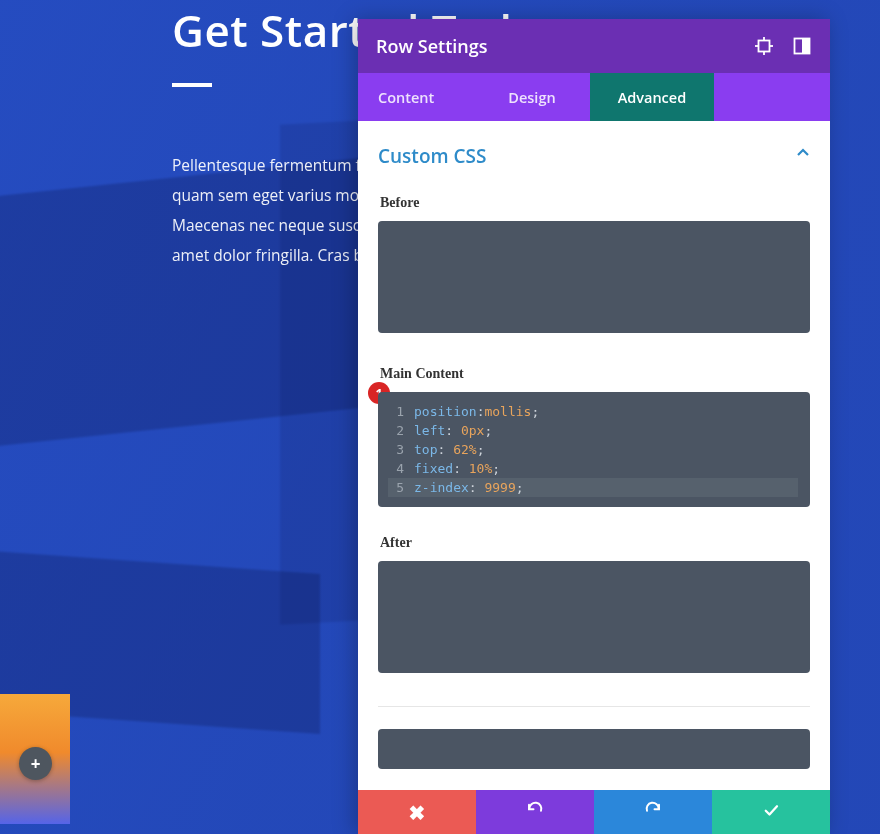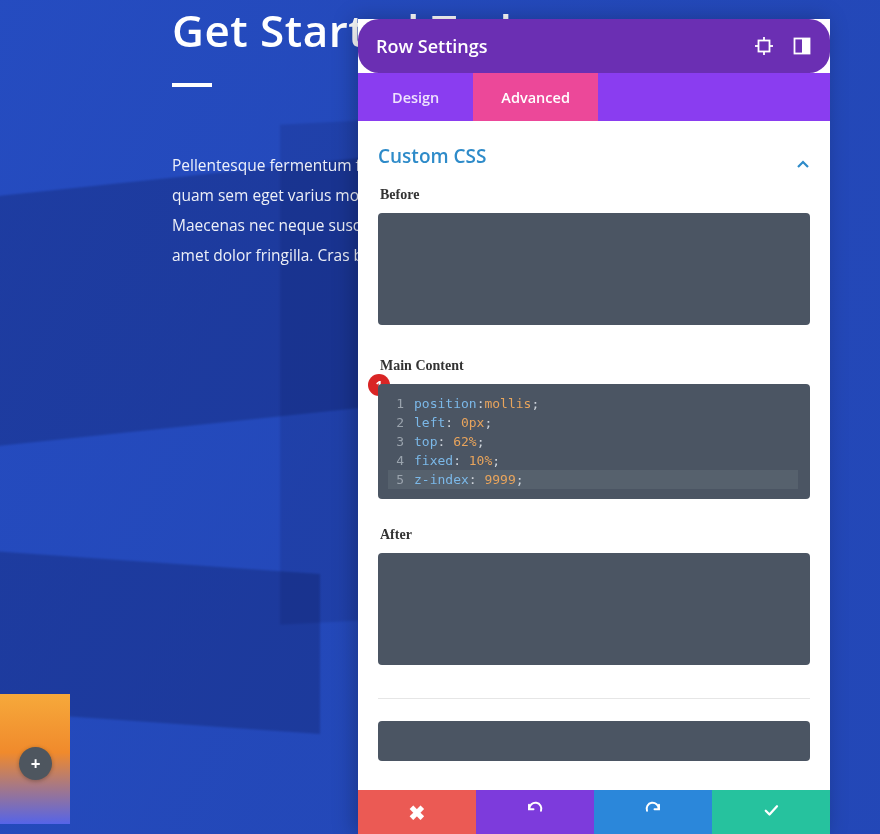--- a/index.html
+++ b/index.html
@@ -35,41 +35,40 @@
 
   
   .panel {
     position:absolute; left:358px; top:19px; width:472px; height:815px;
     background:#fff; box-shadow:-4px 0 20px rgba(0,0,0,.25);
     display:flex; flex-direction:column;
   }
   .titlebar {
     height:54px; background:#6b2fb3; color:#fff; display:flex; align-items:center;
     padding:0 18px;
-    border-radius:21px;
   }
   .titlebar h2 { font-size:18px; font-weight:600; flex:1;}
   .titlebar .ticon { width:20px; height:20px; margin-left:18px; cursor:pointer; display:flex; align-items:center; justify-content:center;}
   .ticon svg { stroke:#fff; fill:none; stroke-width:1.8;}
   .tabs { height:48px; background:#8a3df0; display:flex; }
   .tab {
     flex:0 0 auto; padding:0 28px; color:rgba(255,255,255,.85);
     font-size:14.5px; font-weight:600; display:flex; align-items:center; cursor:pointer;
   }
   .tab.first { padding-left:20px; padding-right:40px;}
   .tab.mid { padding:0 34px;}
-  .tab.active { background:#ec4899; color:#fff; }
+  .tab.active { background:#0f766e; color:#fff; }
 
   .panel-body { flex:1; overflow:hidden; position:relative; background:#fff; }
   .panel-scroll { position:absolute; inset:0; overflow-y:auto; padding:20px 20px 0 20px;}
   .panel-scroll::-webkit-scrollbar { width:10px; }
   .panel-scroll::-webkit-scrollbar-track { background:#f1f1f1;}
   .panel-scroll::-webkit-scrollbar-thumb { background:#c9c9c9; border-radius:5px;}
 
-  .section-head { display:flex; align-items:flex-end; margin-bottom:18px; margin-top:2px;}
+  .section-head { display:flex; align-items:flex-start; margin-bottom:26px; margin-top:2px;}
   .section-title { color:#2e8bc9; font-size:19px; font-weight:600; flex:1;}
   .chev { width:14px; height:14px; }
   .chev svg { stroke:#2e8bc9; stroke-width:2.2; fill:none;}
 
   .field-label { font-size:14px; color:#333; font-weight:600; margin:0 0 10px 2px;font-family:Liberation Serif, serif;}
   .field-wrap { position:relative; margin-bottom:28px;}
   .code-box {
     width:100%; min-height:112px; border:none; border-radius:4px;
     background:#4b5563; resize:none;
   }
@@ -132,20 +131,21 @@
       </span>
       <span class="ticon">
         <svg viewBox="0 0 20 20">
             <rect x="2.5" y="2.5" width="15" height="15"></rect>
             <rect x="10" y="2.5" width="7.5" height="15" fill="#fff" stroke="none"></rect>
           </svg>
       </span>
     </div>
 
     <div class="tabs">
+      <div class="tab first">Content</div>
       <div class="tab mid">Design</div>
       <div class="tab active">Advanced</div>
     </div>
 
     <div class="panel-body">
       <div class="panel-scroll">
 
         <div class="section-head">
           <div class="section-title">Custom CSS</div>
           <span class="chev">

